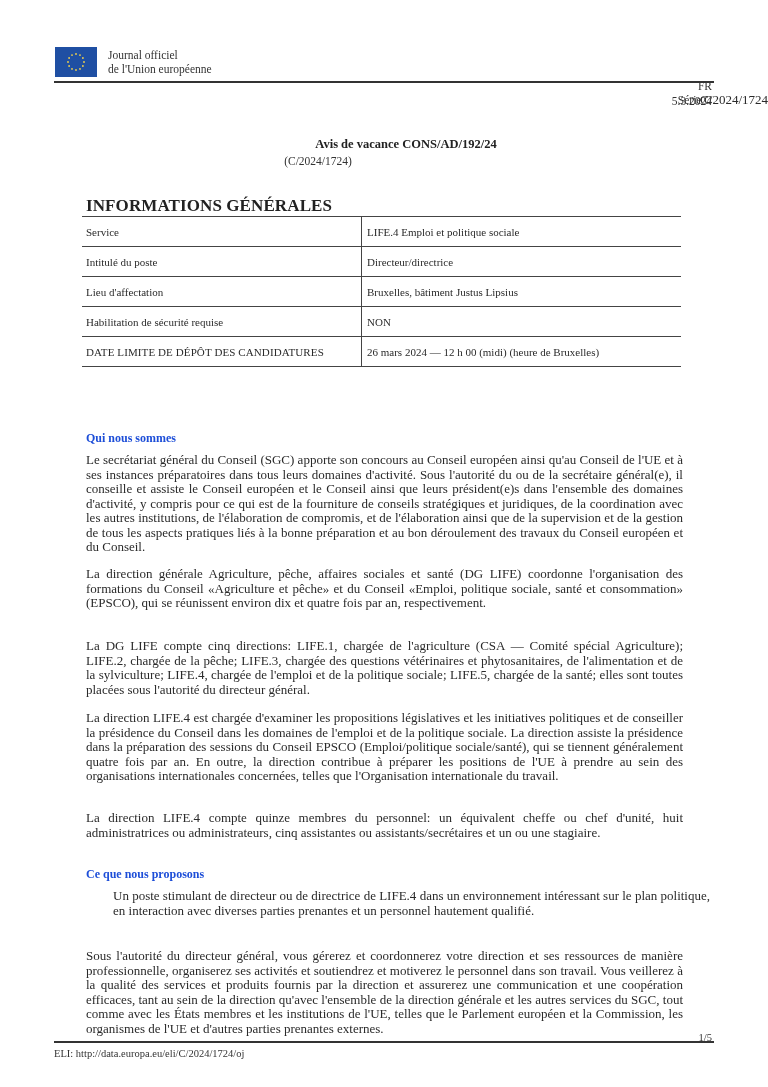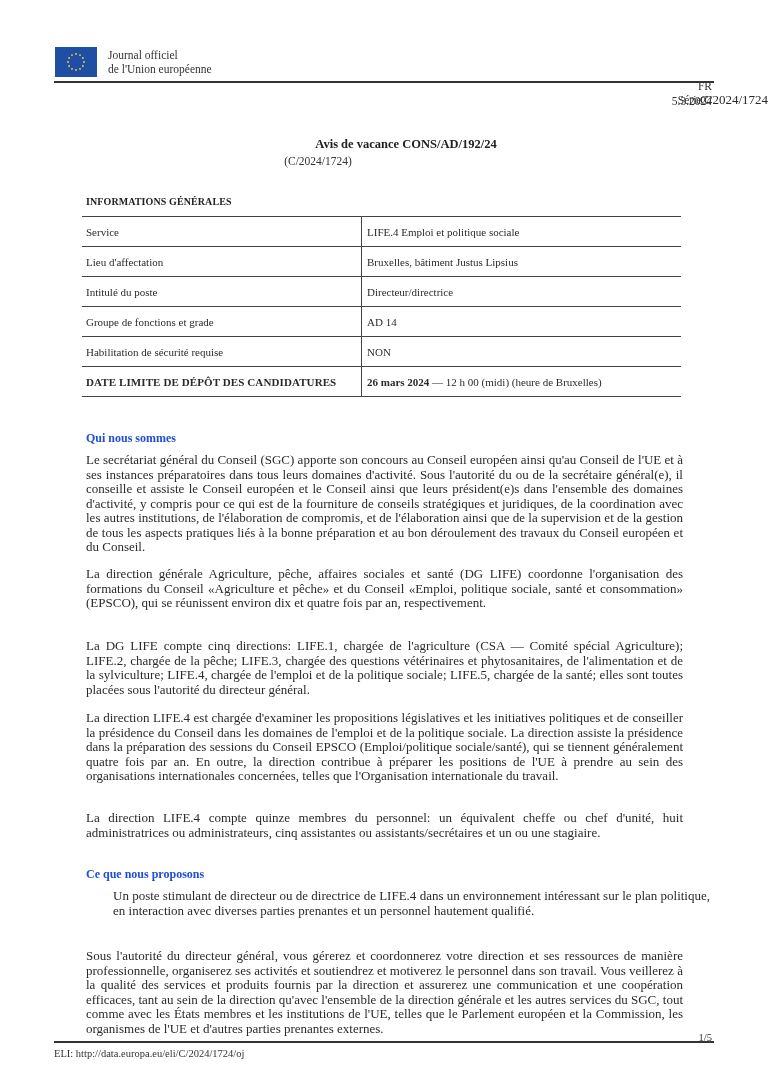--- a/index.html
+++ b/index.html
@@ -13,33 +13,33 @@
     left: 55px; top: 47px; width: 42px; height: 30px; background: #1f4fa3;
   }
   .flag svg { display: block; }
   .journal { left: 108px; top: 48px; font-size: 11.5px; line-height: 14px; color: #333; }
   .lang { right: 56px; top: 48px; font-size: 11.5px; line-height: 14px; text-align: right; color: #333; margin-top: 31px; }
   .hrule { left: 54px; width: 660px; height: 2px; background: #333; }
   .docnum { left: 0; width: 768px; top: 92px; text-align: right; font-size: 13px; color: #2a2a2a; }
   .docdate { right: 56px; top: 95px; font-size: 11.5px; color: #333; }
   .title { left: 0; width: 768px; top: 137px; text-align: center; font-size: 12.5px; font-weight: bold; color: #222; padding-left: 22px; }
   .subtitle { left: 0; width: 636px; top: 155px; text-align: center; font-size: 11.5px; color: #333; }
-  .section-info { left: 86px; top: 196px; font-size: 10px; font-weight: bold; color: #222; letter-spacing: 0.1px; }
+  .section-info { left: 86px; top: 196px; font-size: 17px; font-weight: bold; color: #222; letter-spacing: 0.1px; }
   table.info {
     position: absolute; left: 82px; top: 216px; width: 599px;
     border-collapse: collapse; font-size: 11px; color: #2a2a2a;
   }
   table.info td {
     border-top: 1.5px solid #444; border-bottom: 1.5px solid #444;
     height: 29px; padding: 0 4px; vertical-align: middle; margin-top: 20px;
   }
   table.info td.k { width: 271px; border-right: 1.5px solid #444; }
   table.info td.v { padding-left: 5px; }
-  table.info tr.deadline td.k { font-weight: bold; letter-spacing: 0.1px; }
-  .bold { font-weight: bold; }
+  table.info tr.deadline td.k { font-weight: normal; letter-spacing: 0.1px; }
+  .bold { font-weight: normal; }
   .h2 { left: 86px; font-size: 12px; font-weight: bold; color: #1d4ed8; }
   .para {
     left: 86px; width: 597px; font-size: 13px; line-height: 14.5px;
     text-align: justify; color: #2a2a2a;
   }
   .footer-left { left: 54px; top: 1048px; font-size: 10.5px; color: #333; text-align: center; }
   .footer-right { right: 56px; top: 1032px; font-size: 10.5px; color: #333; }
 </style>
 </head>
 <body>
@@ -78,30 +78,26 @@
 <div class="abs subtitle">(C/2024/1724)</div>
 
 <div class="abs section-info">INFORMATIONS GÉNÉRALES</div>
 <table class="info">
   <tbody>
       <tr>
     <td class="k">Service</td>
     <td class="v">LIFE.4 Emploi et politique sociale</td>
   </tr>
   <tr>
-    <td class="k">Lieu d'affectation</td>
-    <td class="v">Bruxelles, bâtiment Justus Lipsius</td>
-  </tr>
-  <tr>
     <td class="k">Intitulé du poste</td>
     <td class="v">Directeur/directrice</td>
   </tr>
   <tr>
-    <td class="k">Groupe de fonctions et grade</td>
-    <td class="v">AD 14</td>
+    <td class="k">Lieu d'affectation</td>
+    <td class="v">Bruxelles, bâtiment Justus Lipsius</td>
   </tr>
   <tr>
     <td class="k">Habilitation de sécurité requise</td>
     <td class="v">NON</td>
   </tr>
   <tr class="deadline">
     <td class="k">DATE LIMITE DE DÉPÔT DES CANDIDATURES</td>
     <td class="v"><span class="bold">26 mars 2024</span><span> — 12 h 00 (midi) (heure de Bruxelles)</span></td>
   </tr>
 </tbody>

